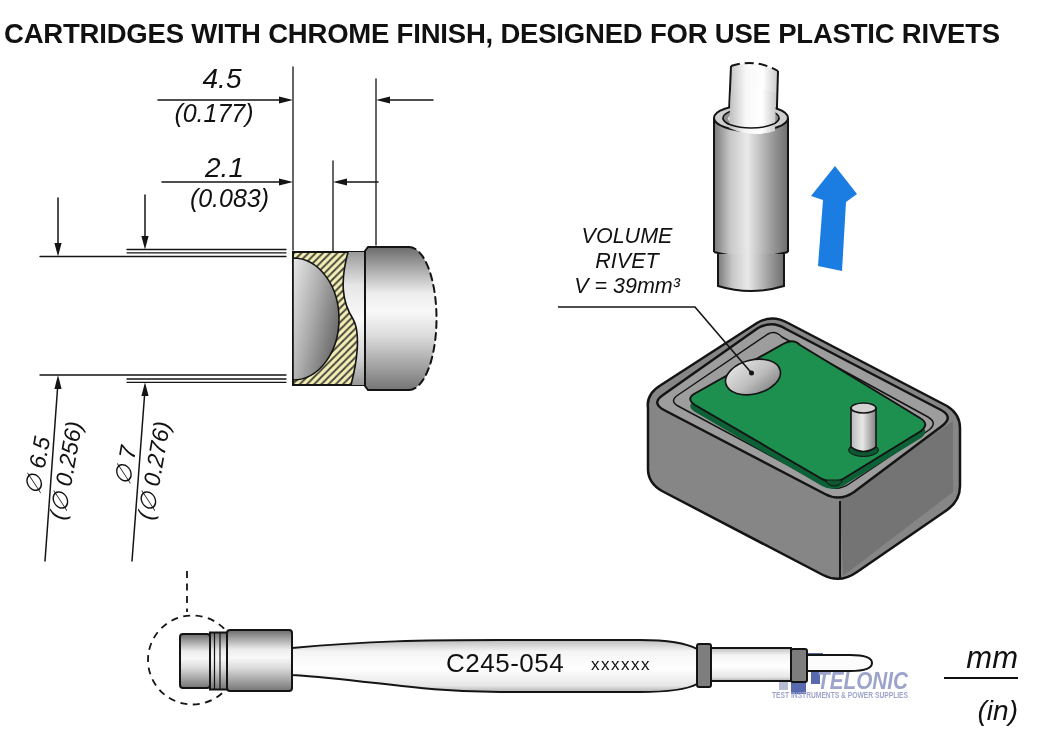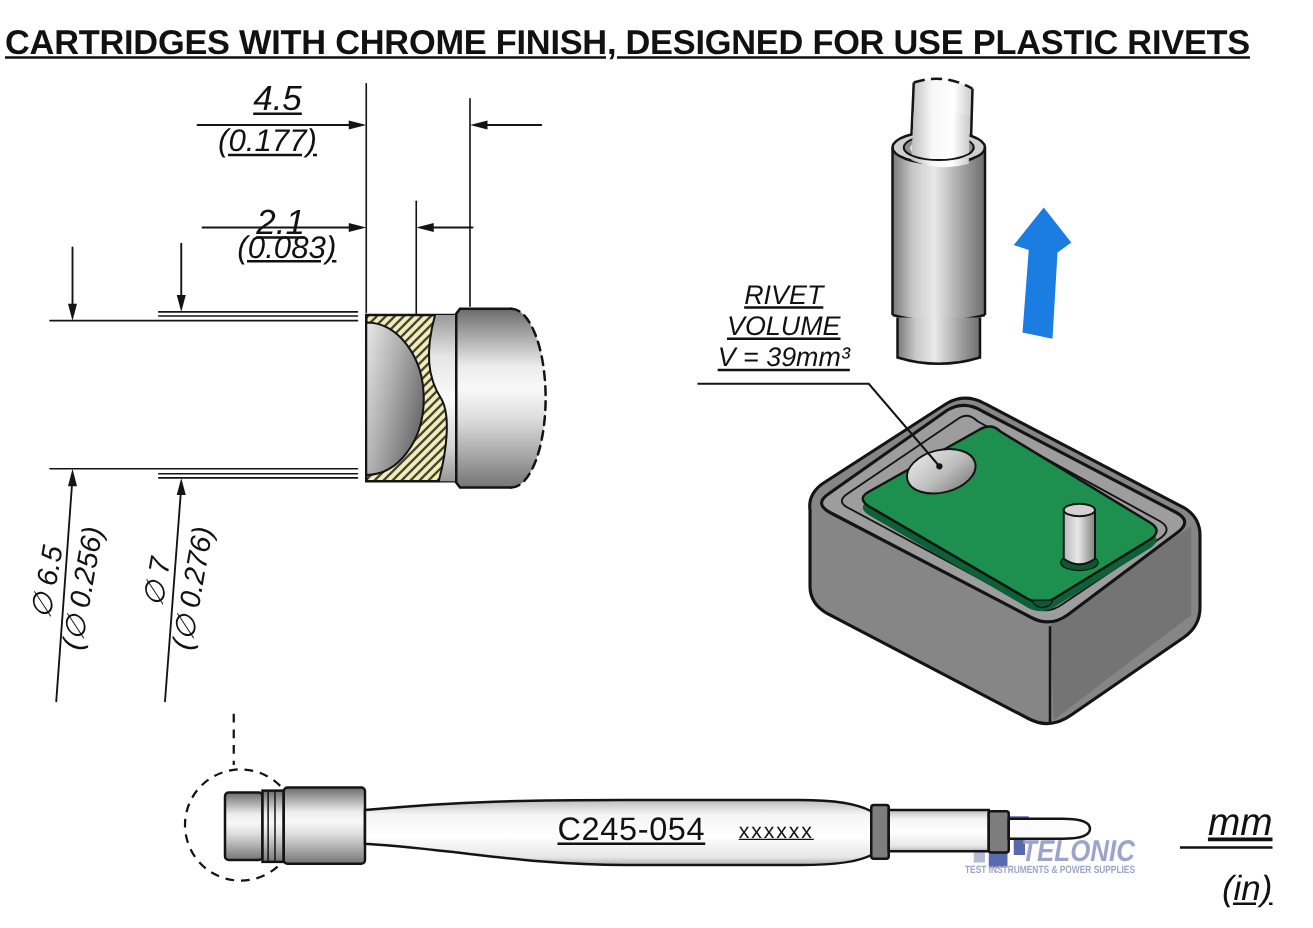--- a/index.html
+++ b/index.html
@@ -1,19 +1,19 @@
 <!DOCTYPE html>
 <html><head>
 <meta charset="utf-8">
 <style>
   html,body{margin:0;padding:0;background:#ffffff;}
   .canvas{position:relative;width:1050px;height:742px;background:#ffffff;overflow:hidden;
           font-family:"Liberation Sans", sans-serif;color:#111;}
   .canvas svg{position:absolute;left:0;top:0;}
-  .abs{position:absolute;text-decoration:underline;}
+  .abs{position:absolute;}
   .page-title{left:4px;top:18px;width:1042px;font-weight:bold;font-size:27.5px;
               letter-spacing:-0.2px;white-space:nowrap;}
   .dim{font-style:italic;text-align:center;white-space:nowrap;}
   .dim-mm{font-size:28px;}
   .dim-in{font-size:25px;}
   .dia-label{position:absolute;text-align:center;font-style:italic;font-size:23px;line-height:29px;
              transform:translate(-50%,-50%) rotate(-80deg);white-space:nowrap;}
   .rivet-note{left:552px;top:224px;width:150px;text-align:center;font-style:italic;
               font-size:21.5px;line-height:25px;}
   .part-number{left:446px;top:648px;font-size:26px;letter-spacing:0.5px;}
@@ -206,35 +206,35 @@
       <rect x="711" y="648" width="80" height="33" fill="url(#handleG)" stroke="#141414" stroke-width="2"></rect>
       <rect x="791" y="649" width="16" height="33" rx="2" fill="#7d7d7d" stroke="#141414" stroke-width="2"></rect>
       <path d="M807,655 L850,655 Q872,655 872,663 Q872,671 850,671 L807,671 Z" fill="#fcfcfc" stroke="#141414" stroke-width="2"></path>
     </g>
   </svg>
 
   <div class="abs page-title">CARTRIDGES WITH CHROME FINISH, DESIGNED FOR USE PLASTIC RIVETS</div>
 
   <div class="abs dim dim-mm" style="left:158px;top:63px;width:128px;">4.5</div>
   <div class="abs dim dim-in" style="left:150px;top:99px;width:128px;">(0.177)</div>
-  <div class="abs dim dim-mm" style="left:162px;top:162px;width:125px;">2.1</div>
+  <div class="abs dim dim-mm" style="left:162px;top:152px;width:125px;">2.1</div>
   <div class="abs dim dim-in" style="left:167px;top:184px;width:125px;">(0.083)</div>
 
   <div class="dia-label" style="left:52px;top:468px;">
     <div>∅ 6.5</div>
     <div>(∅ 0.256)</div>
   </div>
   <div class="dia-label" style="left:140px;top:468px;">
     <div>∅ 7</div>
     <div>(∅ 0.276)</div>
   </div>
 
   <div class="abs rivet-note">
+    <div>VOLUME</div>
     <div>RIVET</div>
-    <div>VOLUME</div>
     <div>V = 39mm³</div>
   </div>
 
   <div class="abs part-number">C245-054</div>
   <div class="abs marking">xxxxxx</div>
 
   <div class="abs units">
     <span class="u-mm">mm</span>
     <span class="u-in">(in)</span>
   </div>

